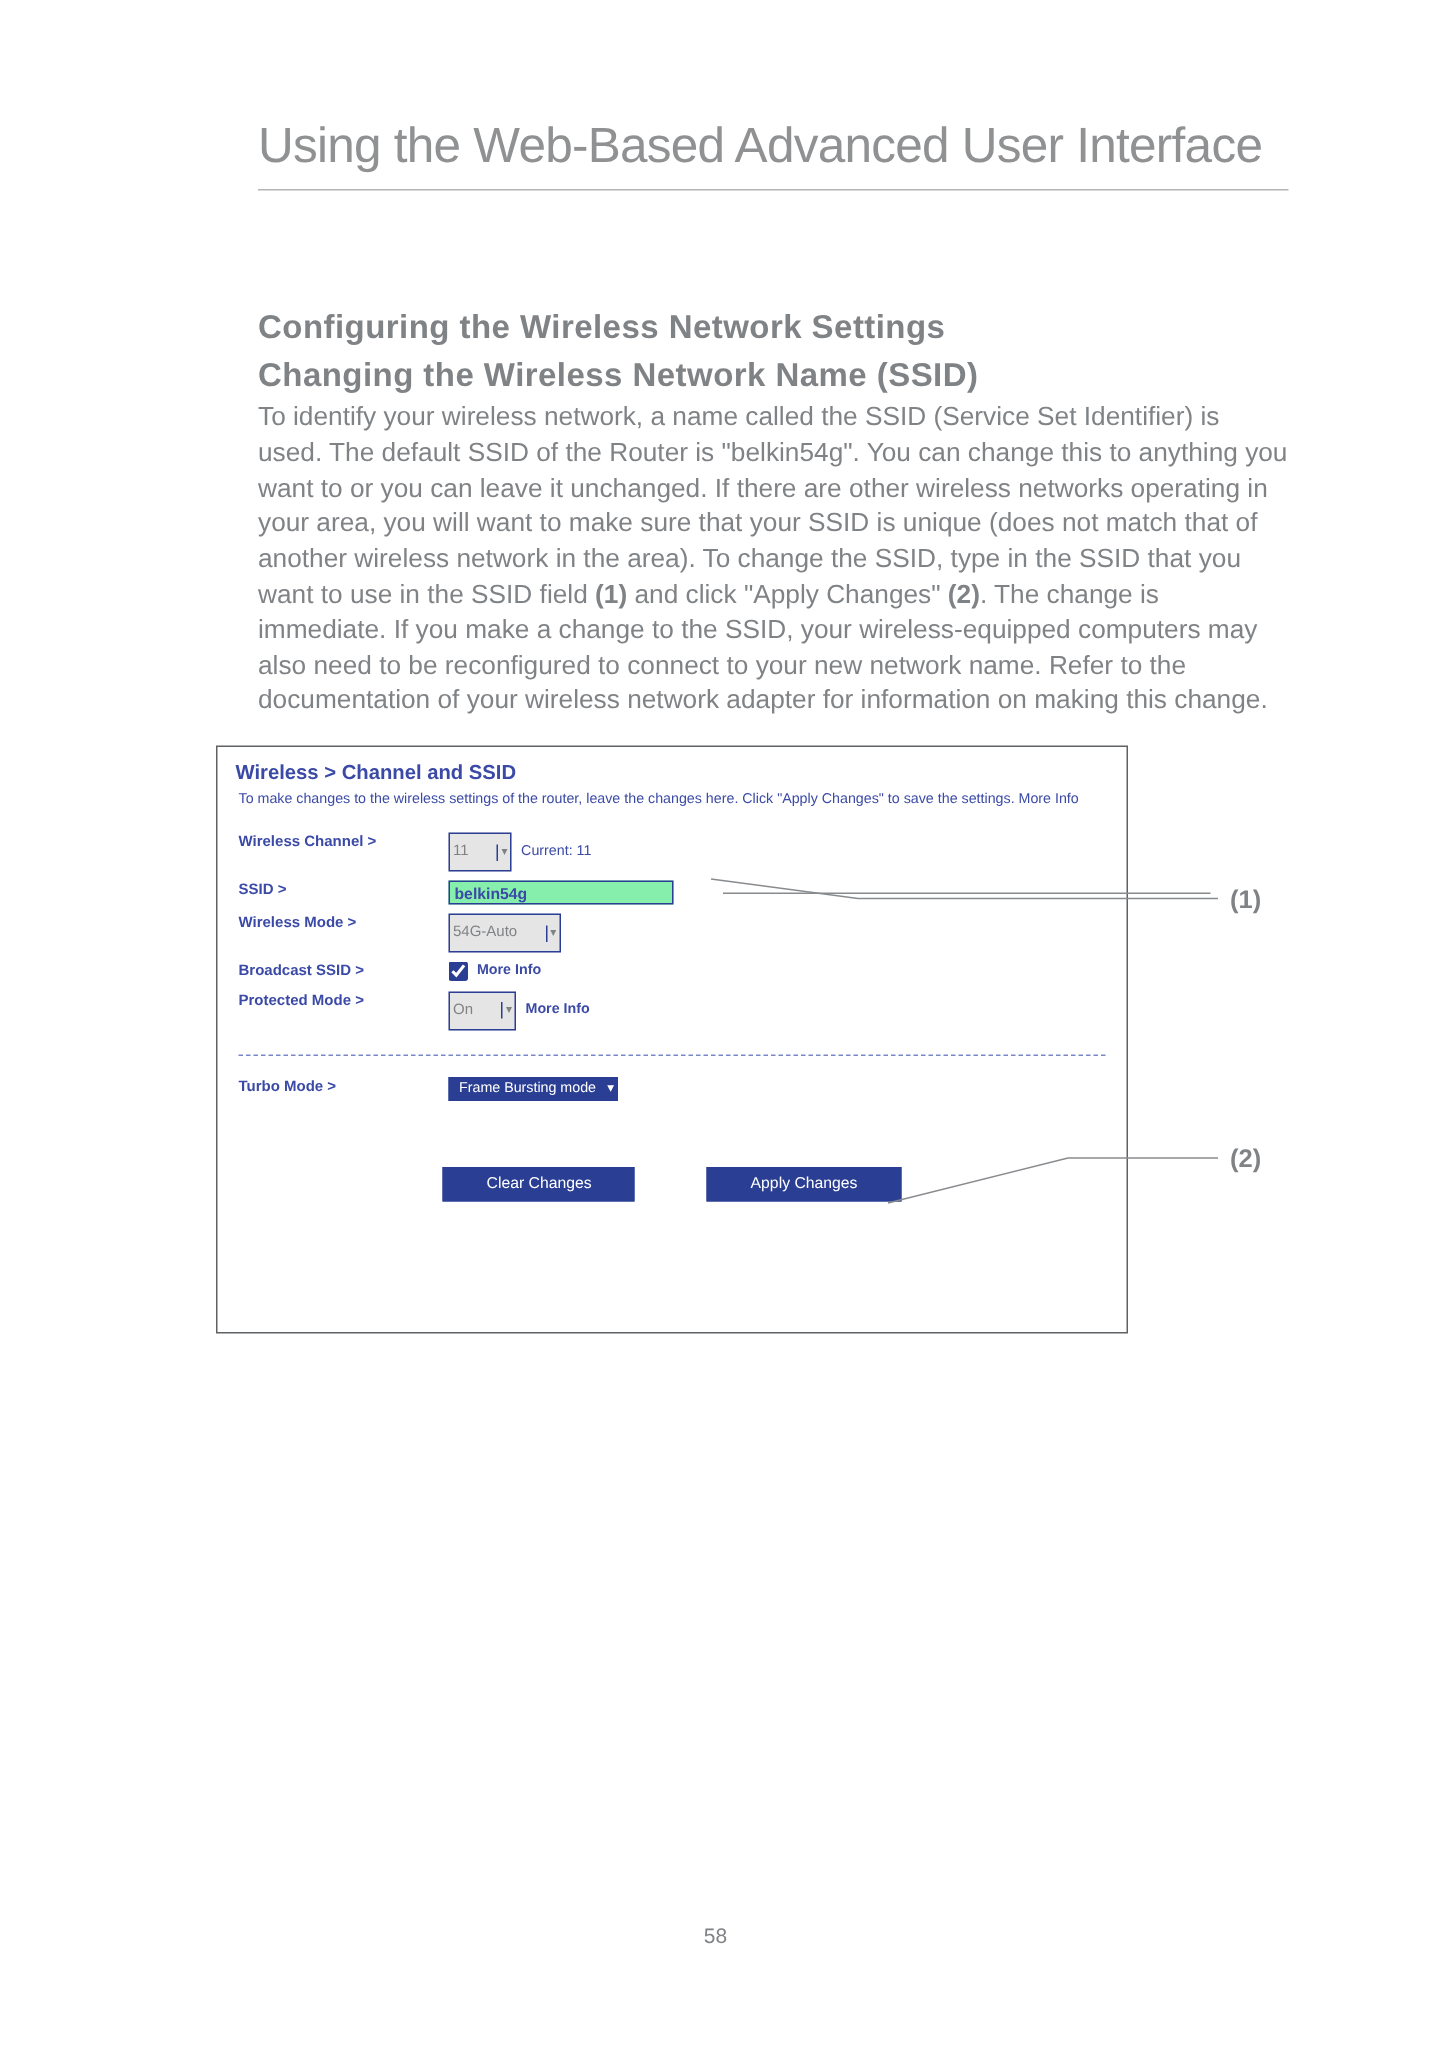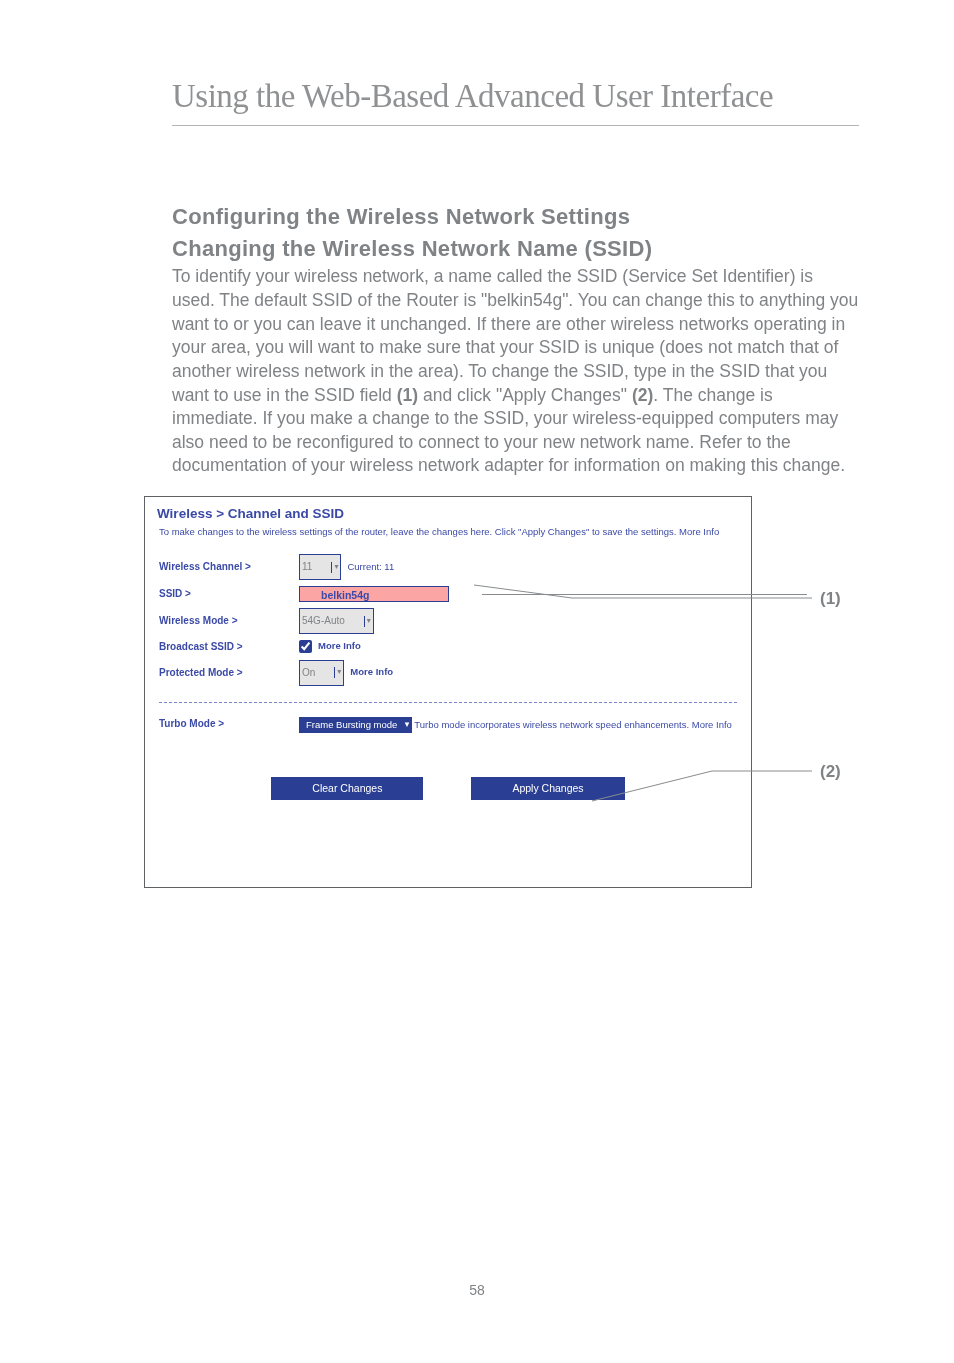--- a/index.html
+++ b/index.html
@@ -5,21 +5,20 @@
   * { box-sizing: border-box; margin: 0; padding: 0; }
   body {
     width: 954px;
     height: 1363px;
     background: #fff;
     font-family: Arial, Helvetica, sans-serif;
     position: relative;
   }
   .title-wrap {
     padding: 78px 95px 16px 172px;
-    font-family: Liberation Serif, serif;
   }
   .title-inner {
     border-bottom: 1px solid #b2b4b6;
     padding-bottom: 10px;
   }
   .title-inner h1 {
     color: #8f9193;
     font-size: 33px;
     font-weight: 300;
     letter-spacing: -0.5px;
@@ -64,21 +63,20 @@
     color: #3b4aa6;
     font-size: 9.5px;
     padding: 0 14px 4px 14px;
     line-height: 1.25;
   }
   .panel-body {
     padding: 12px 14px 0 14px;
   }
   .row {
     display: flex;
-    align-items: center;
     margin-bottom: 6px;
     font-size: 10px;
   }
   .row .lbl {
     width: 140px;
     color: #3b4aa6;
     font-weight: 700;
   }
   .row .fld { flex: 1; display:flex; align-items:center; gap:6px; }
   .sel {
@@ -90,23 +88,23 @@
     display:inline-flex; align-items:center;gap:15px;
   }
   .sel .drop {
     border-left: 1px solid #2a3f93;
     margin-left: 4px;
     padding-left: 2px;
     font-size: 8px;
   }
   .txtin {
     border: 1px solid #2a3f93;
-    background: #fca5a5;
+    background: #86efac;
     font-size: 10.5px;
-    padding: 1px 21px;
+    padding: 1px 3px;
     width: 150px;
     height: 16px;
     color: #3b4aa6;
     font-weight: 700;
   }
   .info-txt { color: #3b4aa6; font-size: 9.5px; }
   .info-txt-b { color: #3b4aa6; font-size: 9.5px; font-weight:700; }
   .sep {
     border-top: 1px dashed #7987c8;
     margin: 16px 0 14px 0;
@@ -125,21 +123,21 @@
     position:absolute; right:2px; top:0; font-size:9px; color:#fff;
   }
   .turbo-desc {
     color:#3b4aa6; font-size:9.5px; line-height:1.25;
   }
   .btn {
     display:inline-block;
     background:#2a3f93;
     color:#fff;
     font-size:10.5px;
-    padding: 3px 40px;
+    padding: 3px 28px;
     border:1px solid #2a3f93;
   }
   .btn-row {
     display:flex; gap: 48px; justify-content:center;
     margin-top: 44px;
   }
 
   .callout-line {
     position:absolute;
     background:#888b8e;
@@ -232,21 +230,20 @@
             <span class="info-txt-b">More Info</span>
           </div>
         </div>
 
         <div class="sep"></div>
 
         <div class="row" style="align-items:flex-start;">
           <div class="lbl">Turbo Mode &gt;</div>
           <div class="fld" style="gap:2px;">
             <span class="frame-sel">Frame Bursting mode</span>
-            <span class="turbo-desc">Turbo mode incorporates wireless network speed enhancements. More Info</span>
           </div>
         </div>
 
         <div class="btn-row">
           <span class="btn">Clear Changes</span>
           <span class="btn">Apply Changes</span>
         </div>
       </div>
     </div>
 

